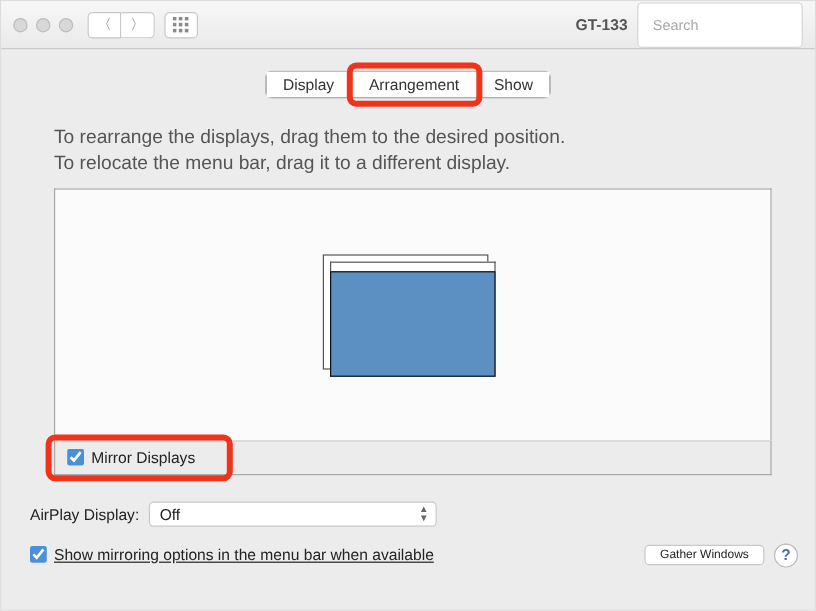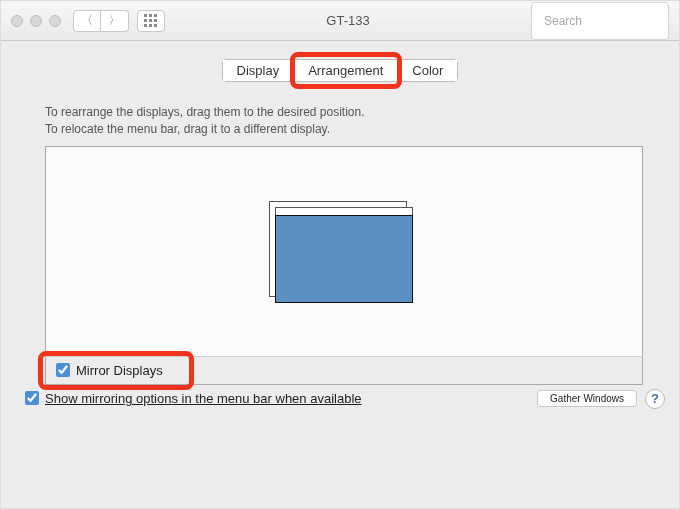--- a/index.html
+++ b/index.html
@@ -41,21 +41,21 @@
       display: flex; align-items: center; justify-content: center;
       color: #777; font-size: 12px;
     }
     .navbtn:first-child { border-radius: 4px 0 0 4px; }
     .navbtn:last-child { border-radius: 0 4px 4px 0; border-left: none; }
     .gridbtn {
       width: 28px; height: 22px; background: #fff; border: 1px solid #c8c8c8;
       border-radius: 4px; display: flex; align-items: center; justify-content: center;
       color: #838383;
     }
-    .title { flex: 1; text-align: center; font-size: 13px; color: #555; }
+    .title { flex: 1; text-align: right; font-size: 13px; color: #555; font-weight: bold; }
     .searchwrap {
       width: 138px; height: 22px; background: #fff;
       border: 1px solid #d4d4d4; border-radius: 4px;
       display: flex; align-items: center; padding: 18px 8px; color: #a8a8a8; gap: 4px;
     }
     .searchwrap input {
       border: none; outline: none; flex: 1; font-size: 12px; background: transparent;
       color: #333;
     }
     .searchwrap input::placeholder { color: #a8a8a8; }
@@ -78,21 +78,21 @@
     }
     .redbox-tab {
       position: absolute;
       top: -8px; left: -4px; right: -4px; bottom: -8px;
       border: 5px solid #f0331a; border-radius: 8px;
       pointer-events: none;
     }
 
     .instructions {
       padding: 22px 36px 8px 44px;
-      font-size: 12px; color: #555; line-height: 1.4;
+      font-size: 16px; color: #555; line-height: 1.4;
     }
 
     .arr-box-wrap { padding: 0 36px 0 44px; }
     .arrangement-box {
       background: #fbfbfb;
       border: 1px solid #a9a9a9;
       height: 210px;
       position: relative;
       border-bottom: none;
     }
@@ -222,21 +222,21 @@
   </div>
 
   <div class="content">
     <div class="tabbar">
       <div class="tabgroup">
         <div class="tab">Display</div>
         <span class="highlight-tabwrap">
           <div class="tab">Arrangement</div>
           <div class="redbox-tab"></div>
         </span>
-        <div class="tab">Color</div>
+        <div class="tab">Show</div>
       </div>
     </div>
 
     <div class="instructions">
       <div>To rearrange the displays, drag them to the desired position.</div>
       <div>To relocate the menu bar, drag it to a different display.</div>
     </div>
 
     <div class="arr-box-wrap">
       <div class="arrangement-box">
@@ -248,20 +248,30 @@
       </div>
       <div class="mirror-row">
         <label class="checkrow">
           <input type="checkbox" checked="" style="">
           <span>Mirror Displays</span>
         </label>
         <div class="redbox-mirror"></div>
       </div>
     </div>
 
+    <div class="airplay-row">
+      <div class="airplay-label">AirPlay Display:</div>
+      <div class="select">
+        <span>Off</span>
+        <span class="caret">
+            <span>▲</span>
+            <span>▼</span>
+          </span>
+      </div>
+    </div>
 
     <div class="bottom-row">
       <label class="bottom-left">
         <input type="checkbox" checked="" style="">
         <span>Show mirroring options in the menu bar when available</span>
       </label>
       <div class="bottom-right">
         <button class="btn">Gather Windows</button>
         <div class="help">
           <span>?</span>

